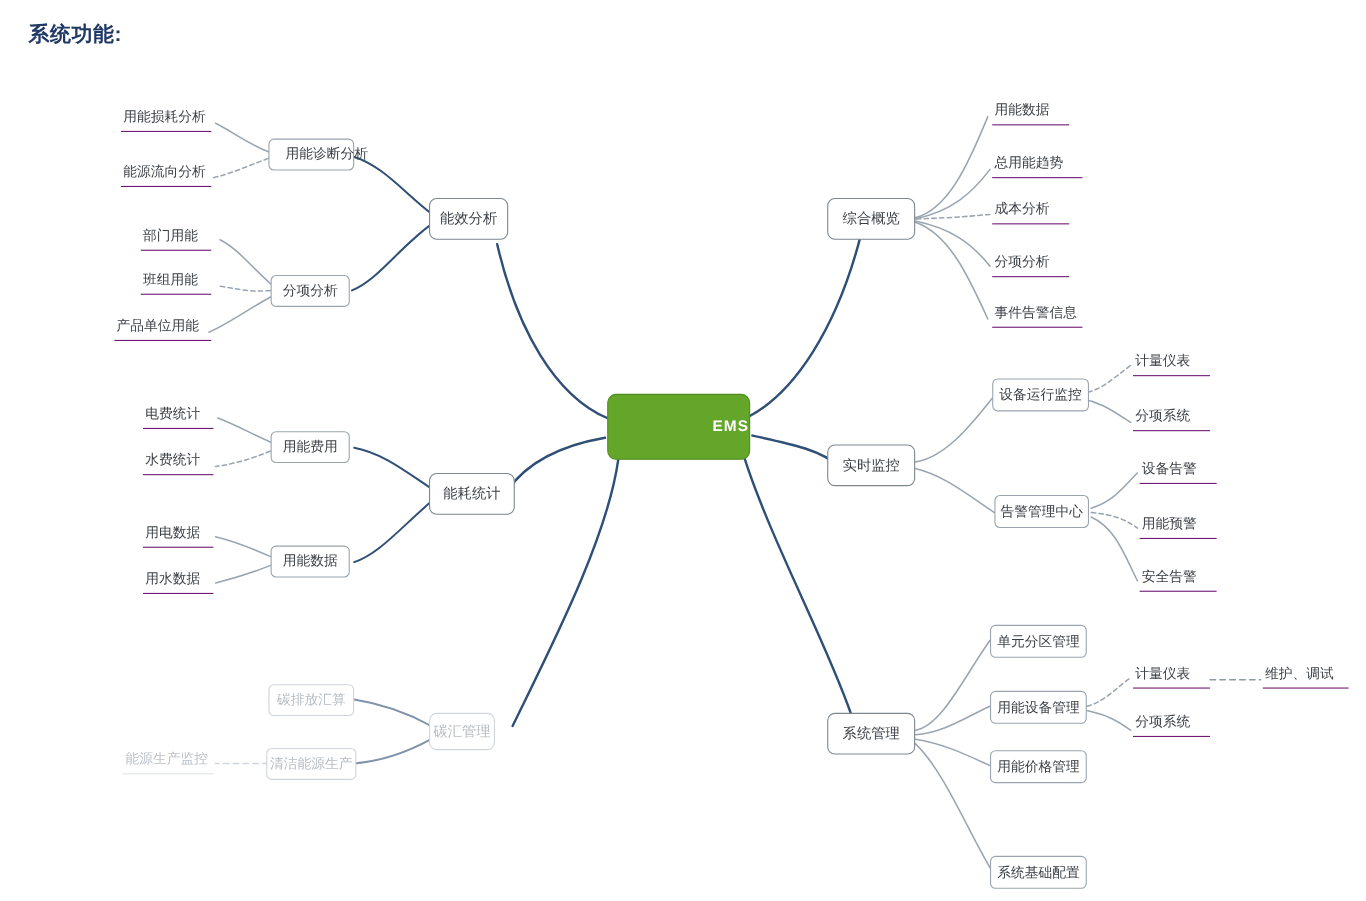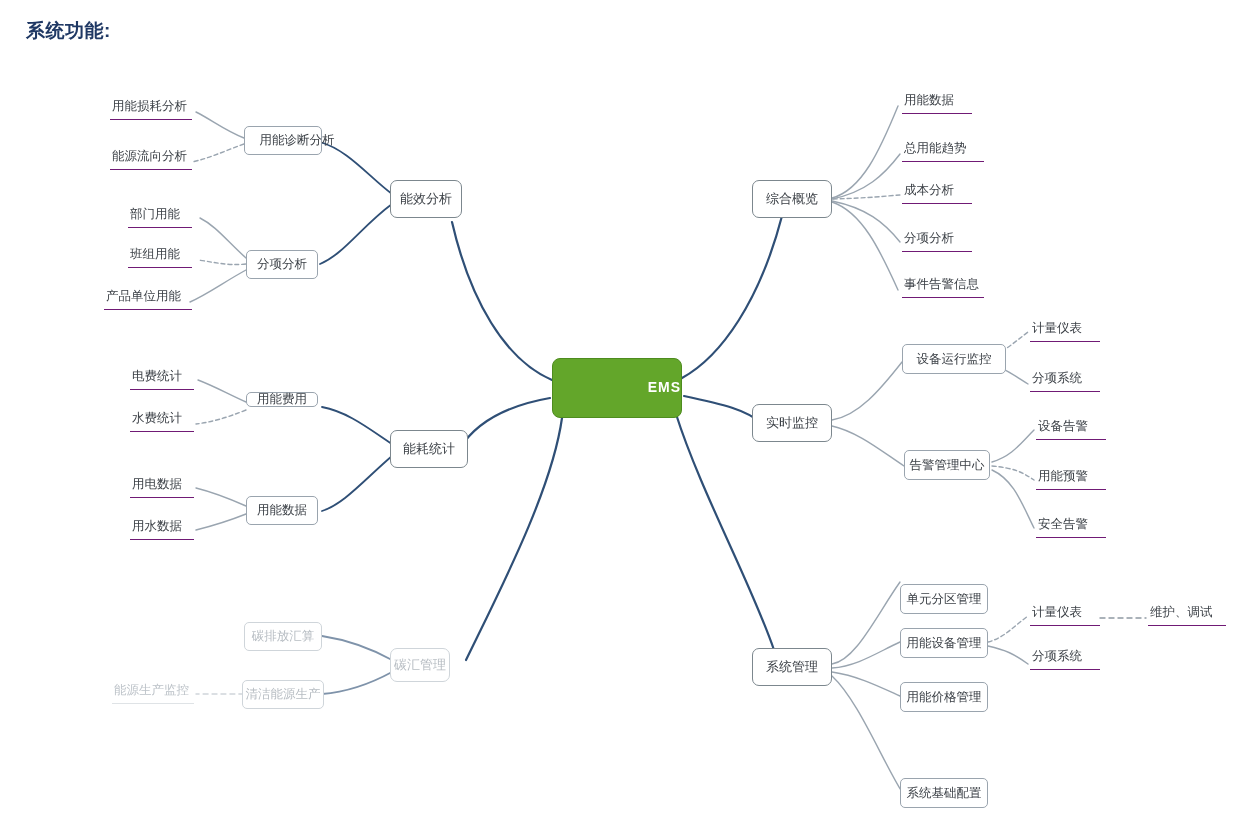--- a/index.html
+++ b/index.html
@@ -203,40 +203,40 @@
 <div class="node-box level1" style="left:752px; top:648px; width:80px; height:38px;">
   <span>系统管理</span>
 </div>
 
 <div class="node-box" style="left:244px; top:126px; width:78px; height:29px;padding-left:28px;">
   <span>用能诊断分析</span>
 </div>
 <div class="node-box" style="left:246px; top:250px; width:72px; height:29px;">
   <span>分项分析</span>
 </div>
-<div class="node-box" style="left:246px; top:392px; width:72px; height:15px;">
+<div class="node-box" style="left:246px; top:392px; width:72px; height:29px;">
   <span>用能费用</span>
 </div>
 <div class="node-box" style="left:246px; top:496px; width:72px; height:29px;">
   <span>用能数据</span>
 </div>
 <div class="node-box faded" style="left:244px; top:622px; width:78px; height:29px;">
   <span>碳排放汇算</span>
 </div>
 <div class="node-box faded" style="left:242px; top:680px; width:82px; height:29px;">
   <span>清洁能源生产</span>
 </div>
 
-<div class="node-box" style="left:902px; top:344px; width:104px; height:30px;">
+<div class="node-box" style="left:902px; top:344px; width:88px; height:30px;">
   <span>设备运行监控</span>
 </div>
 <div class="node-box" style="left:904px; top:450px; width:86px; height:30px;">
   <span>告警管理中心</span>
 </div>
-<div class="node-box" style="left:900px; top:568px; width:88px; height:30px;margin-top:16px;">
+<div class="node-box" style="left:900px; top:568px; width:88px; height:30px;">
   <span>单元分区管理</span>
 </div>
 <div class="node-box" style="left:900px; top:628px; width:88px; height:30px;">
   <span>用能设备管理</span>
 </div>
 <div class="node-box" style="left:900px; top:682px; width:88px; height:30px;">
   <span>用能价格管理</span>
 </div>
 <div class="node-box" style="left:900px; top:778px; width:88px; height:30px;">
   <span>系统基础配置</span>

